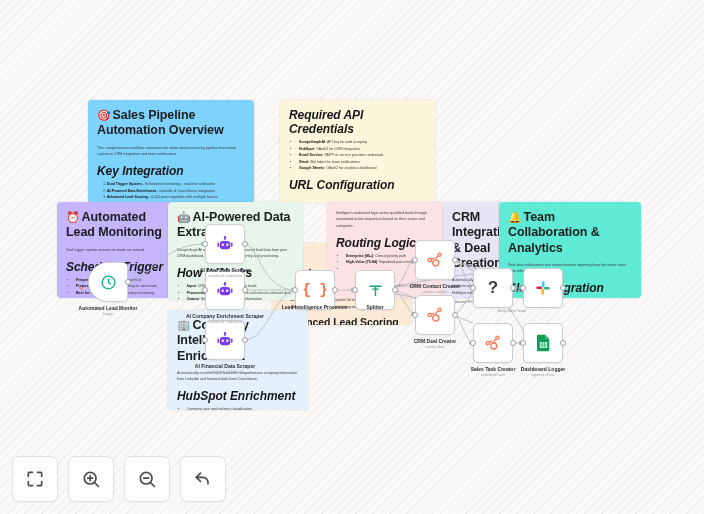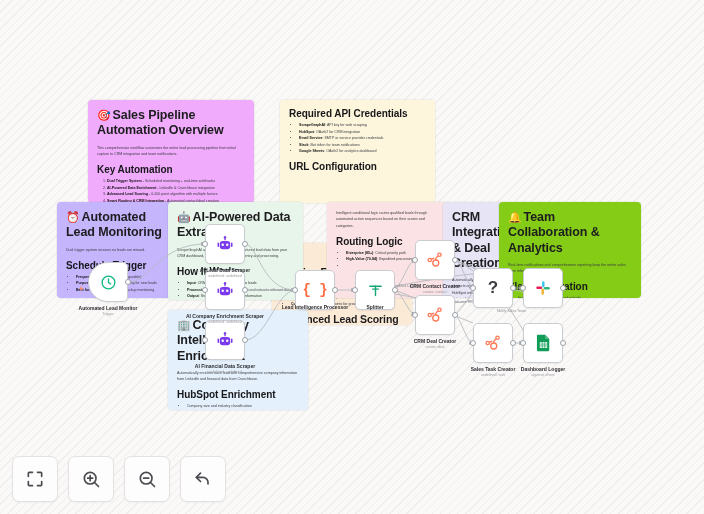--- a/index.html
+++ b/index.html
@@ -39,25 +39,26 @@
   }
   .note h2 .emo { font-size: 11px; margin-right: 2px; }
   .note p.intro {
     font-size: 3.6px;
     line-height: 1.75;
     color: #3b3b40;
     margin-bottom: 7px;
     letter-spacing: 0.01px;
   }
   .note h3 {
-    font-size: 10px;
+    font-size: 12px;
     font-weight: 700;
     color: #17171a;
     margin: 0 0 3px 0;
     letter-spacing: -0.05px;
+    font-style: italic;
   }
   .note ol, .note ul {
     margin: 0 0 6px 10px;
     padding: 0;
   }
   .note li {
     font-size: 3.6px;
     line-height: 1.82;
     color: #3b3b40;
   }
@@ -136,24 +137,24 @@
     cursor: pointer;
     box-shadow: 0 1px 2px rgba(0,0,0,0.04);
   }
   .tool-btn svg { display: block; }
 </style>
 </head>
 <body>
 
 <div id="canvas">
 
-  <div class="note" style="left:88px; top:100px; width:166px; height:103px; background:#f0abfc;">
+  <div class="note" style="left:88px; top:100px; width:166px; height:103px; background:#7dd3fc;">
     <h2><span class="emo">🎯</span><span>Sales Pipeline Automation Overview</span></h2>
     <p class="intro">This comprehensive workflow automates the entire lead processing pipeline from initial capture to CRM integration and team notifications.</p>
-    <h3>Key Automation</h3>
+    <h3>Key Integration</h3>
     <ol>
       <li><b>Dual Trigger System</b><span> - Scheduled monitoring + real-time webhooks</span></li>
       <li><b>AI-Powered Data Enrichment</b><span> - LinkedIn &amp; Crunchbase integration</span></li>
       <li><b>Advanced Lead Scoring</b><span> - 0-100 point algorithm with multiple factors</span></li>
       <li><b>Smart Routing &amp; CRM Integration</b><span> - Automated contact/deal creation</span></li>
       <li></li>
     </ol>
   </div>
 
   <div class="note" style="left:280px; top:100px; width:155px; height:103px; background:#fdf6dd;">
@@ -214,21 +215,21 @@
 
     </ul>
 
   </div>
 
   <div class="note" style="left:443px; top:202px; width:60px; height:96px; background:#e6e4f5;">
     <h2 style="font-size:12.5px;"><span>CRM Integration &amp; Deal Creation</span></h2>
     <p class="intro">Automatically creates contacts and deals in HubSpot with enriched data and intelligent value estimation.</p>
   </div>
 
-  <div class="note" style="left:499px; top:202px; width:142px; height:96px; background:#84cc16;">
+  <div class="note" style="left:499px; top:202px; width:142px; height:96px; background:#5eead4;">
     <h2><span class="emo">🔔</span><span>Team Collaboration &amp; Analytics</span></h2>
     <p class="intro">Real-time notifications and comprehensive reporting keep the entire sales team informed and aligned.</p>
     <h3>Slack Integration</h3>
     <ul>
       <li>Instant notifications for high-value leads</li>
 
     </ul>
 
   </div>
 

